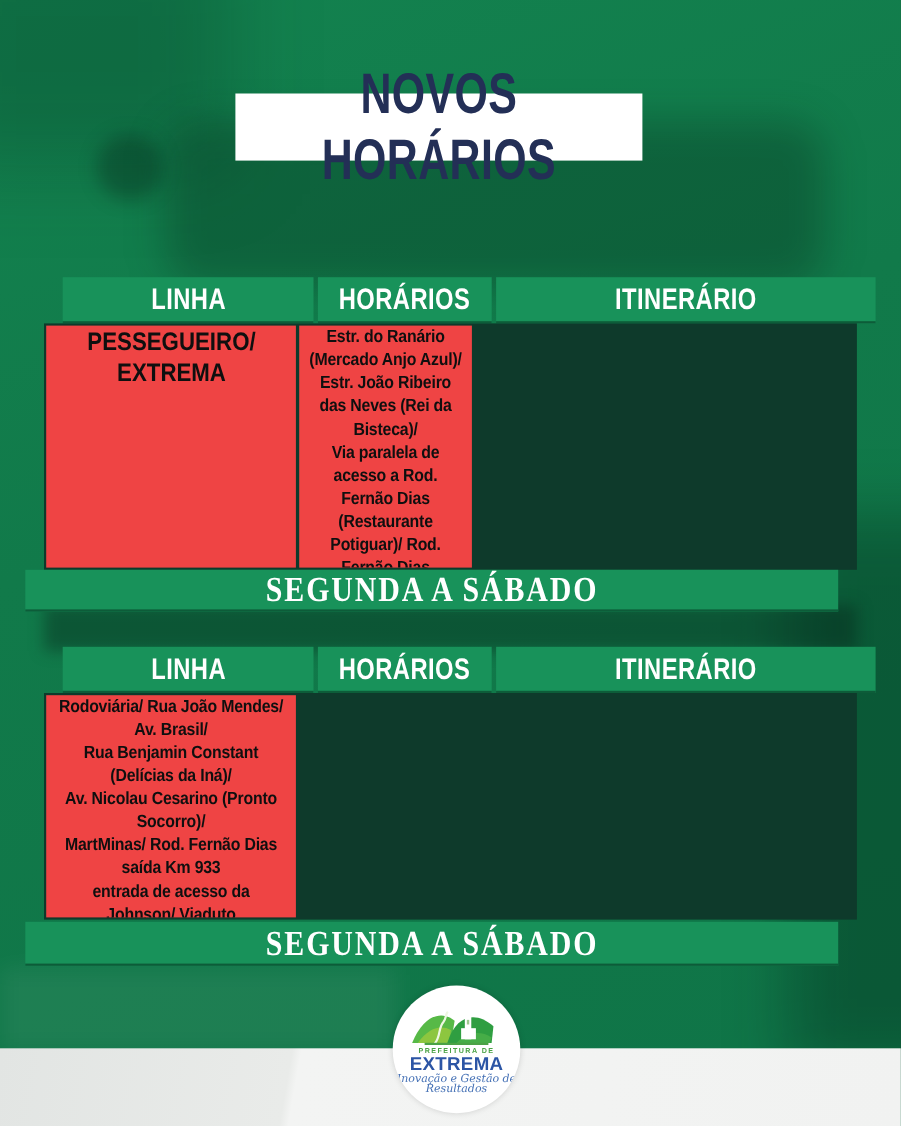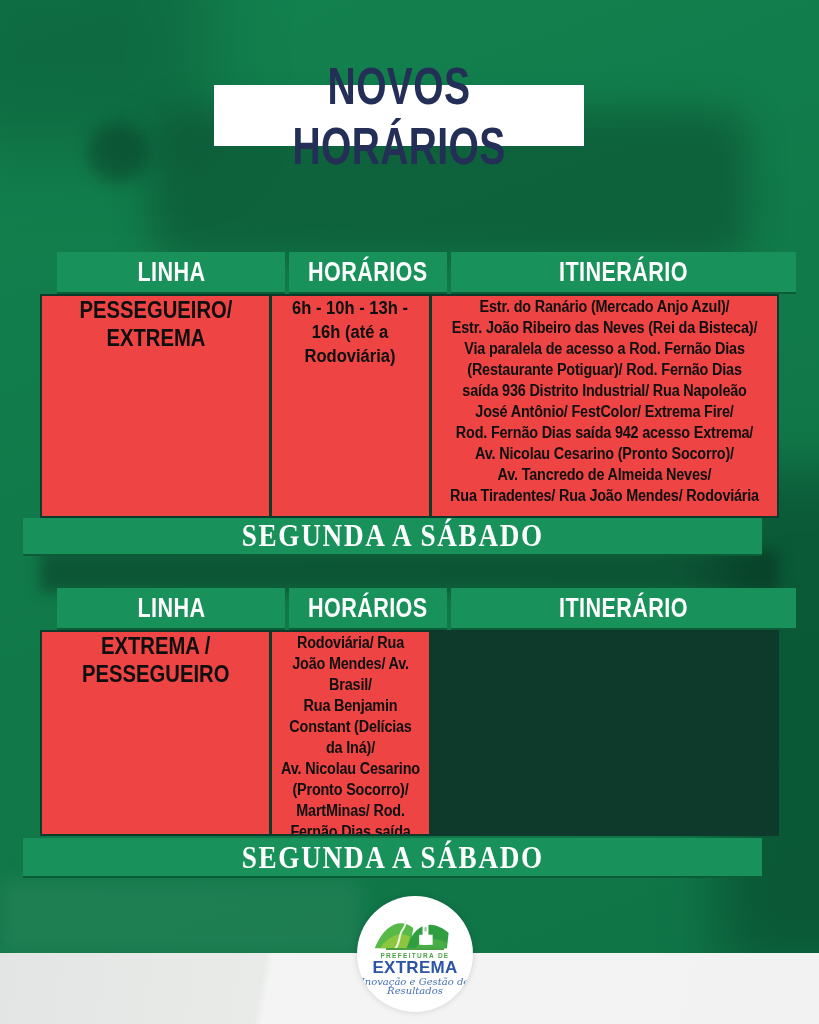--- a/index.html
+++ b/index.html
@@ -81,25 +81,20 @@
       <span class="cond t-th">ITINERÁRIO</span>
     </div>
   </div>
 
   <div class="tbody tbody-1">
     <div class="td-cell">
       <span class="cond t-linha pre">PESSEGUEIRO/
 EXTREMA</span>
     </div>
     <div class="td-cell">
-      <span class="cond t-hor pre">6h - 10h - 13h -
-16h (até a
-Rodoviária)</span>
-    </div>
-    <div class="td-cell">
       <span class="cond t-itin pre">Estr. do Ranário (Mercado Anjo Azul)/
 Estr. João Ribeiro das Neves (Rei da Bisteca)/
 Via paralela de acesso a Rod. Fernão Dias
 (Restaurante Potiguar)/ Rod. Fernão Dias
 saída 936 Distrito Industrial/ Rua Napoleão
 José Antônio/ FestColor/ Extrema Fire/
 Rod. Fernão Dias saída 942 acesso Extrema/
 Av. Nicolau Cesarino (Pronto Socorro)/
 Av. Tancredo de Almeida Neves/
 Rua Tiradentes/ Rua João Mendes/ Rodoviária</span>
@@ -116,24 +111,20 @@
     </div>
     <div class="th-cell">
       <span class="cond t-th">HORÁRIOS</span>
     </div>
     <div class="th-cell">
       <span class="cond t-th">ITINERÁRIO</span>
     </div>
   </div>
 
   <div class="tbody tbody-2">
-    <div class="td-cell">
-      <span class="cond t-linha pre">EXTREMA /
-PESSEGUEIRO</span>
-    </div>
     <div class="td-cell">
       <span class="cond t-itin pre">Rodoviária/ Rua João Mendes/ Av. Brasil/
 Rua Benjamin Constant (Delícias da Iná)/
 Av. Nicolau Cesarino (Pronto Socorro)/
 MartMinas/ Rod. Fernão Dias saída Km 933
 entrada de acesso da Johnson/ Viaduto
 (acesso a via paralela a rodovia/
 Estrada do Ranário.</span>
     </div>
   </div>

